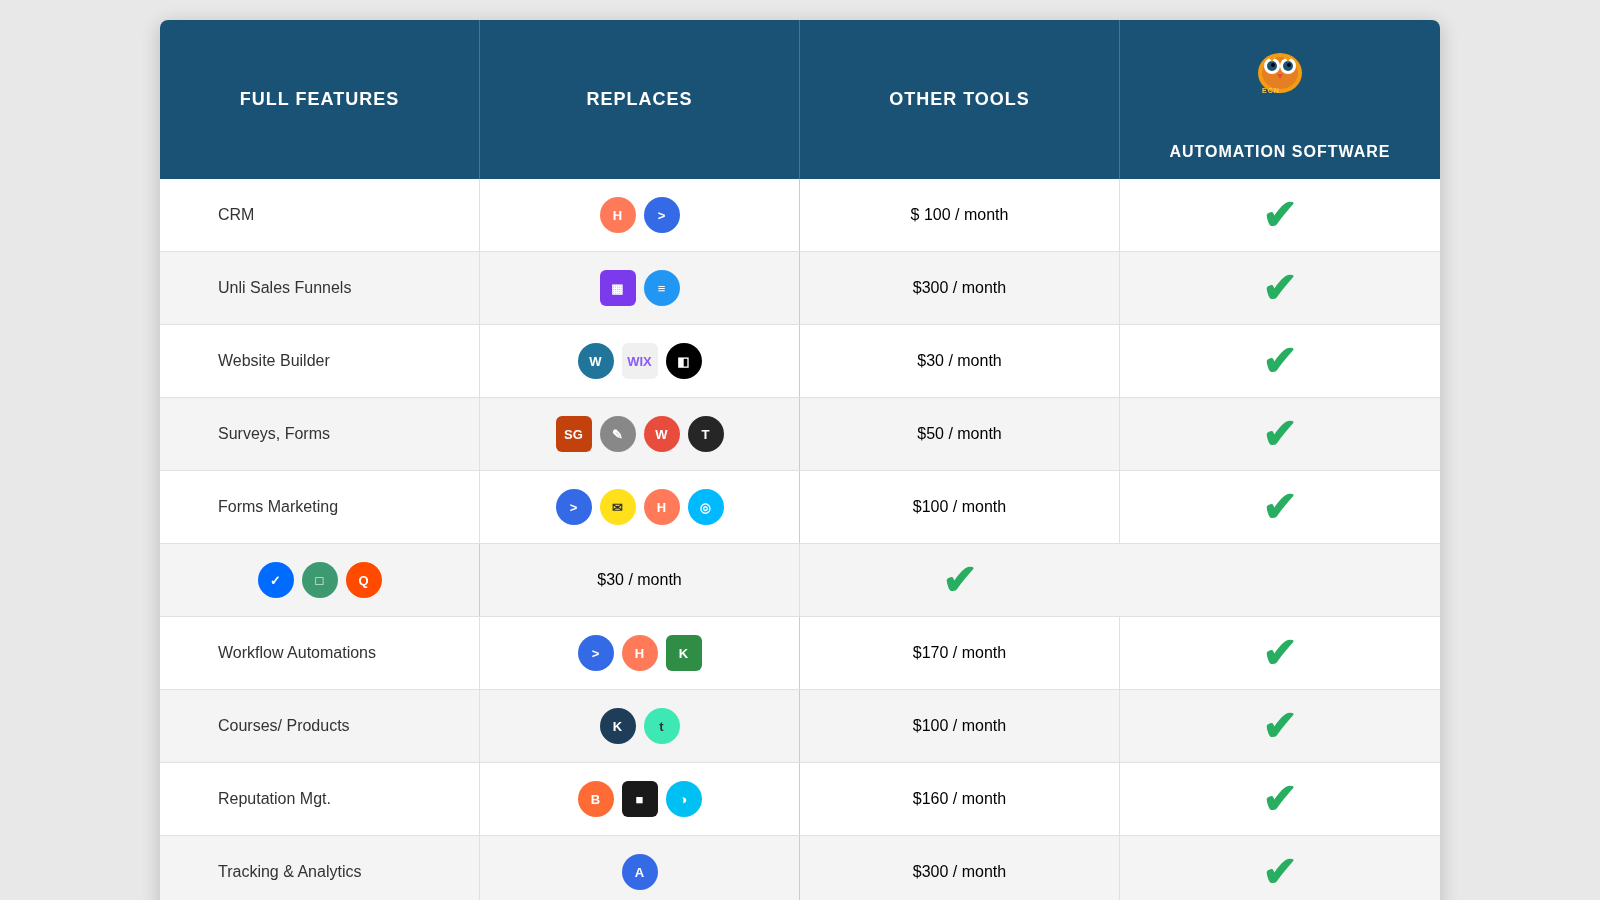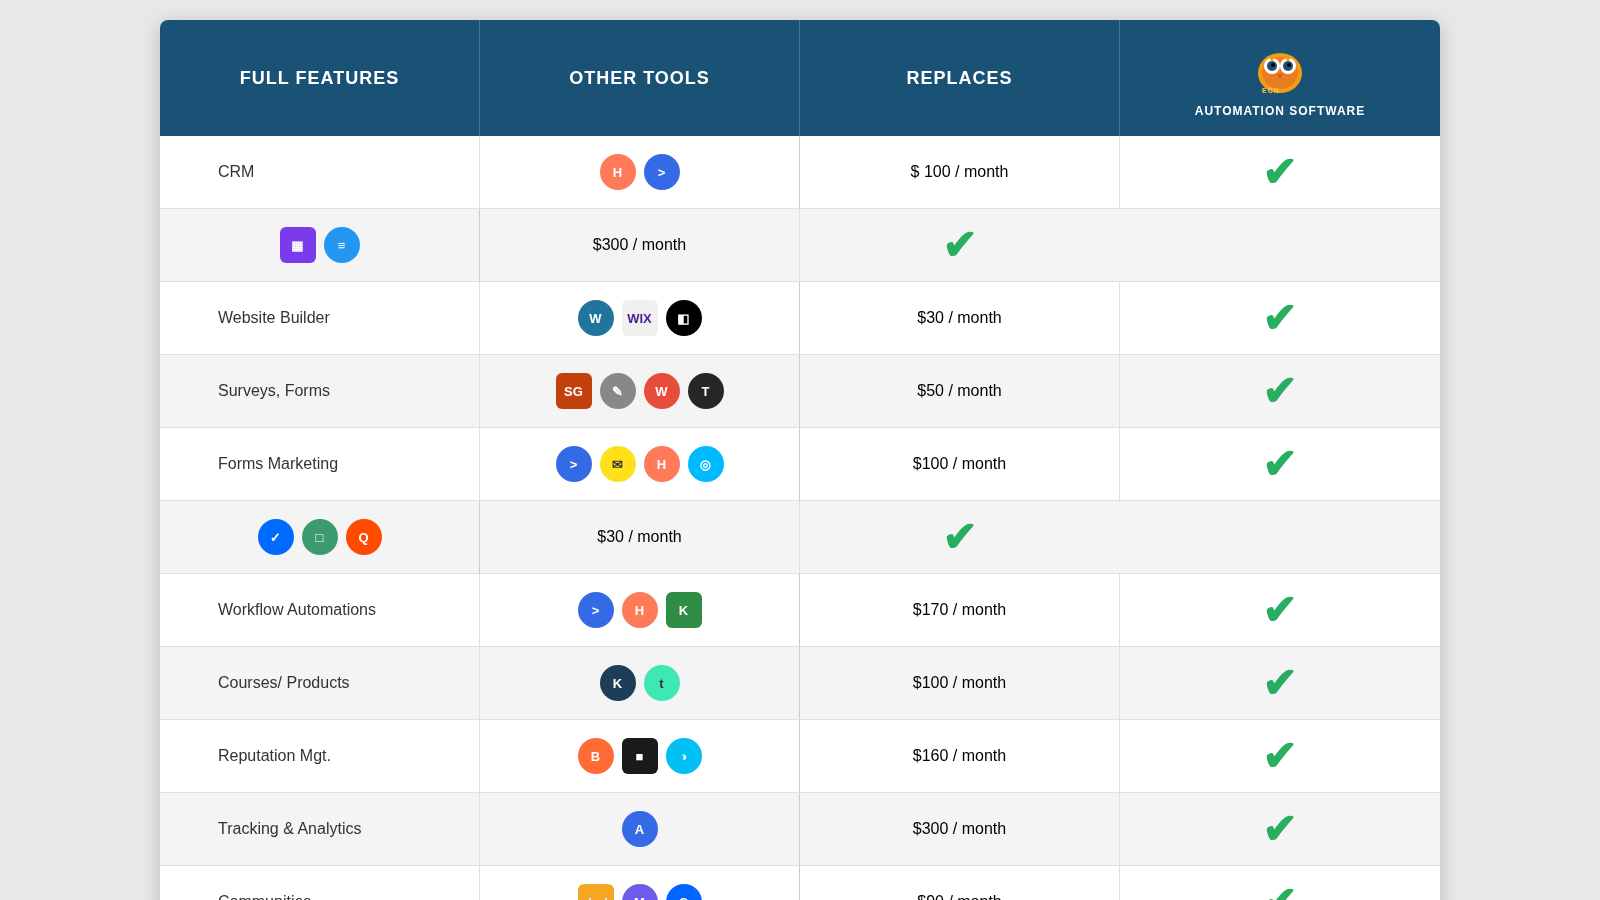--- a/index.html
+++ b/index.html
@@ -127,75 +127,76 @@
   </style>
 </head>
 <body>
 
 <div class="table-container">
 
   <div class="header-row">
     <div class="header-cell first">
       <span>FULL FEATURES</span>
     </div>
+    <div class="header-cell replaces-col">
+      <span>REPLACES</span>
+    </div>
     <div class="header-cell other-tools-col">
       <span>OTHER TOOLS</span>
-    </div>
-    <div class="header-cell replaces-col">
-      <span>REPLACES</span>
     </div>
     <div class="header-cell">
       <div class="header-logo-area">
 
         <svg class="owl-svg" viewBox="0 0 60 60">
           <ellipse cx="30" cy="35" rx="22" ry="20" fill="#f39c12"></ellipse>
           <ellipse cx="30" cy="35" rx="18" ry="16" fill="#e67e22"></ellipse>
           <circle cx="22" cy="28" r="8" fill="white"></circle>
           <circle cx="38" cy="28" r="8" fill="white"></circle>
           <circle cx="22" cy="28" r="5" fill="#1a5276"></circle>
           <circle cx="38" cy="28" r="5" fill="#1a5276"></circle>
           <circle cx="23" cy="27" r="2" fill="black"></circle>
           <circle cx="39" cy="27" r="2" fill="black"></circle>
           <polygon points="27,36 30,41 33,36" fill="#e74c3c"></polygon>
           <polygon points="18,18 22,24 26,18" fill="#f39c12"></polygon>
           <polygon points="34,18 38,24 42,18" fill="#f39c12"></polygon>
           <text x="12" y="55" font-size="7" fill="#f9c74f" font-weight="900" font-family="Arial">ECN</text>
         </svg>
       </div>
-      <span style="font-size:12px; letter-spacing:1px;">AUTOMATION SOFTWARE</span>
+      <span style="font-size:16px; letter-spacing:1px;margin-top:39px;">AUTOMATION SOFTWARE</span>
     </div>
   </div>
 
   <div id="rows-container">
       <div class="data-row">
         <div class="cell feature-cell">CRM</div>
         <div class="cell replaces-cell">
           <div class="logo-badge" style="background: rgb(255, 122, 89);">H</div>
           <div class="logo-badge" style="background: rgb(53, 106, 230);">&gt;</div>
         </div>
         <div class="cell other-tools-cell">$ 100 / month</div>
         <div class="cell automation-cell">
           <span class="check-mark">✔</span>
         </div>
       </div>
       <div class="data-row">
+        <div class="cell feature-cell">Unli Sales Funnels</div>
         <div class="cell replaces-cell">
           <div class="logo-square" style="background: rgb(124, 58, 237);">▦</div>
           <div class="logo-badge" style="background: rgb(33, 150, 243);">≡</div>
         </div>
         <div class="cell other-tools-cell">$300 / month</div>
         <div class="cell automation-cell">
           <span class="check-mark">✔</span>
         </div>
       </div>
       <div class="data-row">
         <div class="cell feature-cell">Website Builder</div>
         <div class="cell replaces-cell">
           <div class="logo-badge" style="background: rgb(33, 117, 155);">W</div>
-          <div class="logo-square" style="background: rgb(240, 240, 240); color: #4c1d95;">WIX</div>
+          <div class="logo-square" style="background: rgb(240, 240, 240); color: #8b5cf6;">WIX</div>
           <div class="logo-badge" style="background: rgb(0, 0, 0);">◧</div>
         </div>
         <div class="cell other-tools-cell">$30 / month</div>
         <div class="cell automation-cell">
           <span class="check-mark">✔</span>
         </div>
       </div>
       <div class="data-row">
         <div class="cell feature-cell">Surveys, Forms</div>
         <div class="cell replaces-cell">

